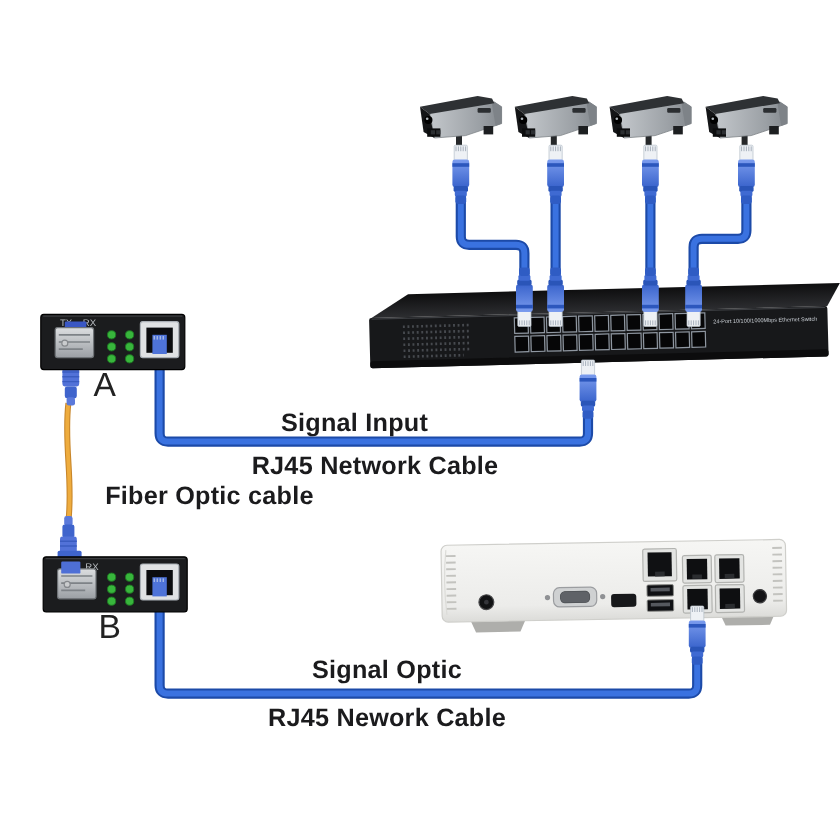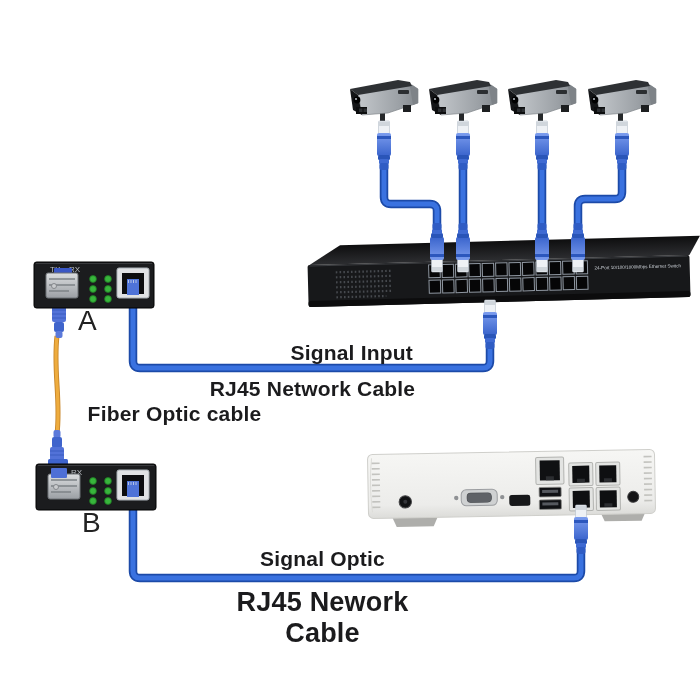--- a/index.html
+++ b/index.html
@@ -291,28 +291,28 @@
     <use href="#rj45plug" transform="translate(622,121)"></use>
     <use href="#rj45plug" transform="translate(437,272) scale(1,-1)"></use>
     <use href="#rj45plug" transform="translate(463,272) scale(1,-1)"></use>
     <use href="#rj45plug" transform="translate(542,272) scale(1,-1)"></use>
     <use href="#rj45plug" transform="translate(578,272) scale(1,-1)"></use>
     <use href="#rj45plug" transform="translate(490,300)"></use>
     <use href="#rj45plug" transform="translate(581,505)"></use>
   </g>
 </svg>
 
-<div class="lbl" style="left:228px;top:341px;width:185px;font-size:21px;text-align:right;">Signal Input</div>
+<div class="lbl" style="left:203px;top:341px;width:185px;font-size:21px;">Signal Input</div>
 
 <div class="lbl" style="left:200px;top:377px;width:225px;font-size:21px;">RJ45 Network Cable</div>
 
 <div class="lbl" style="left:62px;top:402px;width:185px;font-size:21px;margin-left:20px;">Fiber Optic cable</div>
 
 
 <div class="lbl" style="left:235px;top:547px;width:175px;font-size:21px;">Signal Optic</div>
 
-<div class="lbl" style="left:215px;top:587px;width:215px;font-size:27px;">RJ45 Nework Cable</div>
+<div class="lbl" style="left:215px;top:587px;width:215px;font-size:21px;">RJ45 Nework Cable</div>
 
 <div class="letter" style="left:78px;top:305px;">A</div>
 
 <div class="letter" style="left:82px;top:507px;">B</div>
 
 </div>
 
 </body></html>

